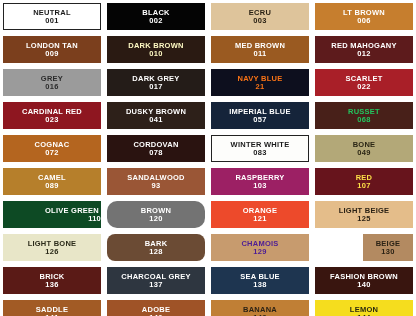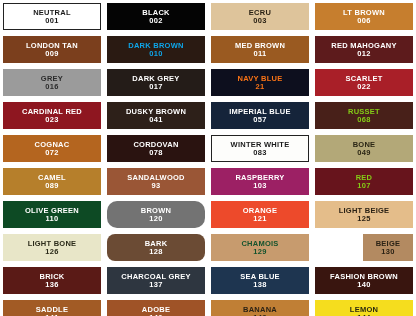--- a/index.html
+++ b/index.html
@@ -69,21 +69,21 @@
       <div class="swatch-code">003</div>
     </div>
     <div class="swatch" style="background: rgb(198, 126, 46); color: rgb(255, 255, 255);">
       <div class="swatch-name">LT BROWN</div>
       <div class="swatch-code">006</div>
     </div>
     <div class="swatch" style="background: rgb(123, 63, 29); color: rgb(255, 255, 255);">
       <div class="swatch-name">LONDON TAN</div>
       <div class="swatch-code">009</div>
     </div>
-    <div class="swatch" style="background: rgb(42, 26, 18); color: #0ea5e9;">
+    <div class="swatch" style="background: rgb(42, 26, 18); color: #fef9c3;">
       <div class="swatch-name">DARK BROWN</div>
       <div class="swatch-code">010</div>
     </div>
     <div class="swatch" style="background: rgb(154, 90, 33); color: rgb(255, 255, 255);">
       <div class="swatch-name">MED BROWN</div>
       <div class="swatch-code">011</div>
     </div>
     <div class="swatch" style="background: rgb(93, 27, 28); color: rgb(255, 255, 255);">
       <div class="swatch-name">RED MAHOGANY</div>
       <div class="swatch-code">012</div>
@@ -109,21 +109,21 @@
       <div class="swatch-code">023</div>
     </div>
     <div class="swatch" style="background: rgb(45, 32, 25); color: rgb(255, 255, 255);">
       <div class="swatch-name">DUSKY BROWN</div>
       <div class="swatch-code">041</div>
     </div>
     <div class="swatch" style="background: rgb(21, 36, 58); color: rgb(255, 255, 255);">
       <div class="swatch-name">IMPERIAL BLUE</div>
       <div class="swatch-code">057</div>
     </div>
-    <div class="swatch" style="background: rgb(72, 32, 25); color: #84cc16;">
+    <div class="swatch" style="background: rgb(72, 32, 25); color: #22c55e;">
       <div class="swatch-name">RUSSET</div>
       <div class="swatch-code">068</div>
     </div>
     <div class="swatch" style="background: rgb(180, 101, 31); color: rgb(255, 255, 255);">
       <div class="swatch-name">COGNAC</div>
       <div class="swatch-code">072</div>
     </div>
     <div class="swatch" style="background: rgb(42, 19, 16); color: rgb(255, 255, 255);">
       <div class="swatch-name">CORDOVAN</div>
       <div class="swatch-code">078</div>
@@ -141,25 +141,25 @@
       <div class="swatch-code">089</div>
     </div>
     <div class="swatch" style="background: rgb(154, 86, 54); color: rgb(255, 255, 255);">
       <div class="swatch-name">SANDALWOOD</div>
       <div class="swatch-code">93</div>
     </div>
     <div class="swatch" style="background: rgb(156, 32, 100); color: rgb(255, 255, 255);">
       <div class="swatch-name">RASPBERRY</div>
       <div class="swatch-code">103</div>
     </div>
-    <div class="swatch" style="background: rgb(103, 20, 28); color: #84cc16;">
+    <div class="swatch" style="background: rgb(103, 20, 28); color: #fde047;">
       <div class="swatch-name">RED</div>
       <div class="swatch-code">107</div>
     </div>
-    <div class="swatch" style="background: rgb(13, 74, 36); color: rgb(255, 255, 255);">
+    <div class="swatch" style="background: rgb(13, 74, 36); color: rgb(255, 255, 255); align-items: flex-end;">
       <div class="swatch-name">OLIVE GREEN</div>
       <div class="swatch-code">110</div>
     </div>
     <div class="swatch" style="background: #737373; color: rgb(255, 255, 255); border-radius: 10px;">
       <div class="swatch-name">BROWN</div>
       <div class="swatch-code">120</div>
     </div>
     <div class="swatch" style="background: rgb(237, 74, 43); color: rgb(255, 255, 255);">
       <div class="swatch-name">ORANGE</div>
       <div class="swatch-code">121</div>
@@ -169,21 +169,21 @@
       <div class="swatch-code">125</div>
     </div>
     <div class="swatch" style="background: rgb(232, 230, 200); color: rgb(43, 43, 26);">
       <div class="swatch-name">LIGHT BONE</div>
       <div class="swatch-code">126</div>
     </div>
     <div class="swatch" style="background: rgb(107, 75, 52); color: rgb(255, 255, 255); border-radius: 8px;">
       <div class="swatch-name">BARK</div>
       <div class="swatch-code">128</div>
     </div>
-    <div class="swatch" style="background: rgb(199, 155, 110); color: #14532d; justify-content: center;">
+    <div class="swatch" style="background: rgb(199, 155, 110); color: #4c1d95; justify-content: center;">
       <div class="swatch-name">CHAMOIS</div>
       <div class="swatch-code">129</div>
     </div>
     <div class="swatch" style="background: rgb(179, 138, 97); color: rgb(43, 34, 21); margin-left: 48px;">
       <div class="swatch-name">BEIGE</div>
       <div class="swatch-code">130</div>
     </div>
     <div class="swatch" style="background: rgb(90, 26, 22); color: rgb(255, 255, 255);">
       <div class="swatch-name">BRICK</div>
       <div class="swatch-code">136</div>

